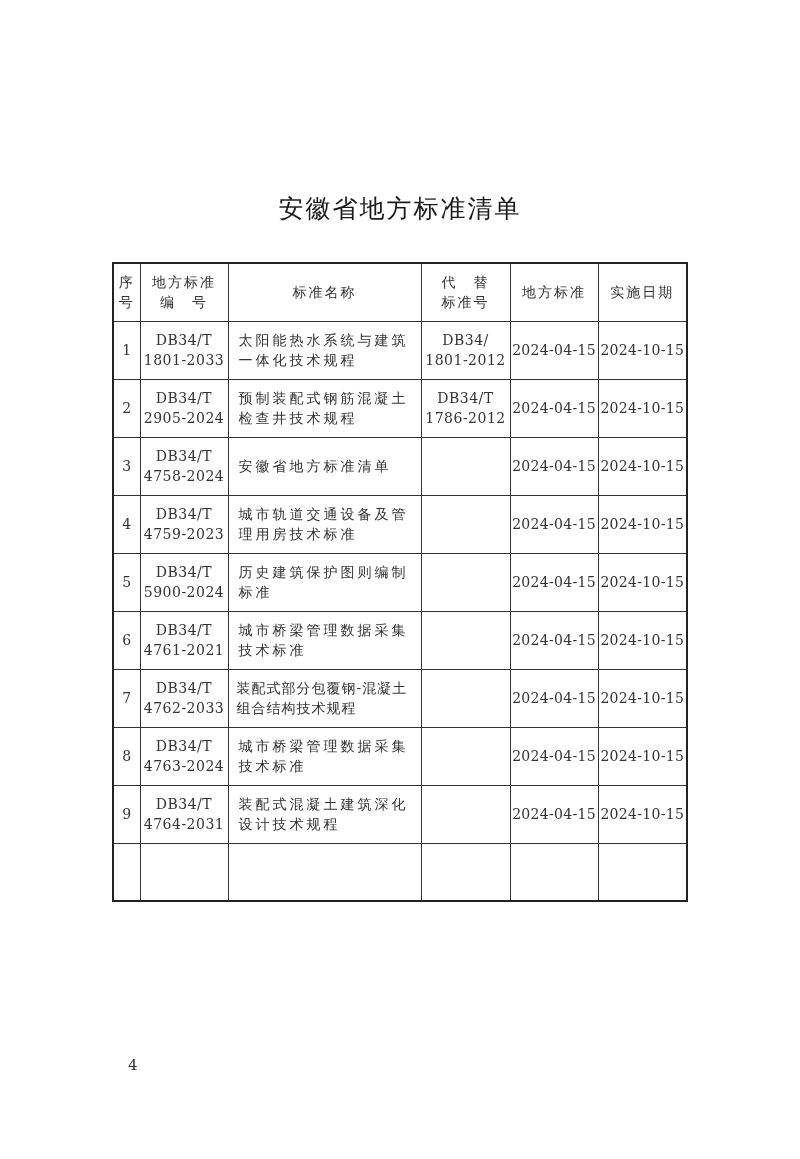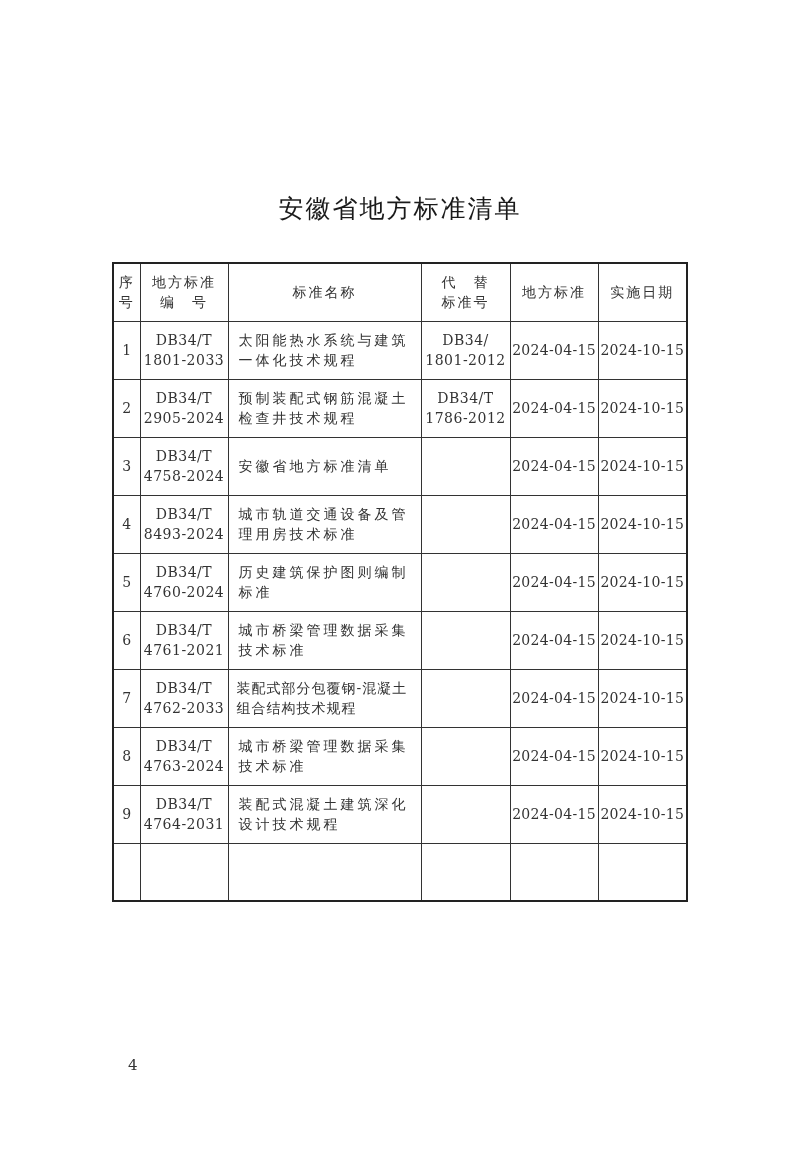--- a/index.html
+++ b/index.html
@@ -96,32 +96,32 @@
         </td>
       <td class="name-cell">安徽省地方标准清单</td>
       <td class="code"></td>
       <td class="date">2024-04-15</td>
       <td class="date">2024-10-15</td>
     </tr>
     <tr>
       <td>4</td>
       <td class="code">
           <div>DB34/T</div>
-          <div>8493-2024</div>
+          <div>4759-2023</div>
         </td>
       <td class="name-cell">城市轨道交通设备及管理用房技术标准</td>
       <td class="code"></td>
       <td class="date">2024-04-15</td>
       <td class="date">2024-10-15</td>
     </tr>
     <tr>
       <td>5</td>
       <td class="code">
           <div>DB34/T</div>
-          <div>4760-2024</div>
+          <div>5900-2024</div>
         </td>
       <td class="name-cell">历史建筑保护图则编制标准</td>
       <td class="code"></td>
       <td class="date">2024-04-15</td>
       <td class="date">2024-10-15</td>
     </tr>
     <tr>
       <td>6</td>
       <td class="code">
           <div>DB34/T</div>

